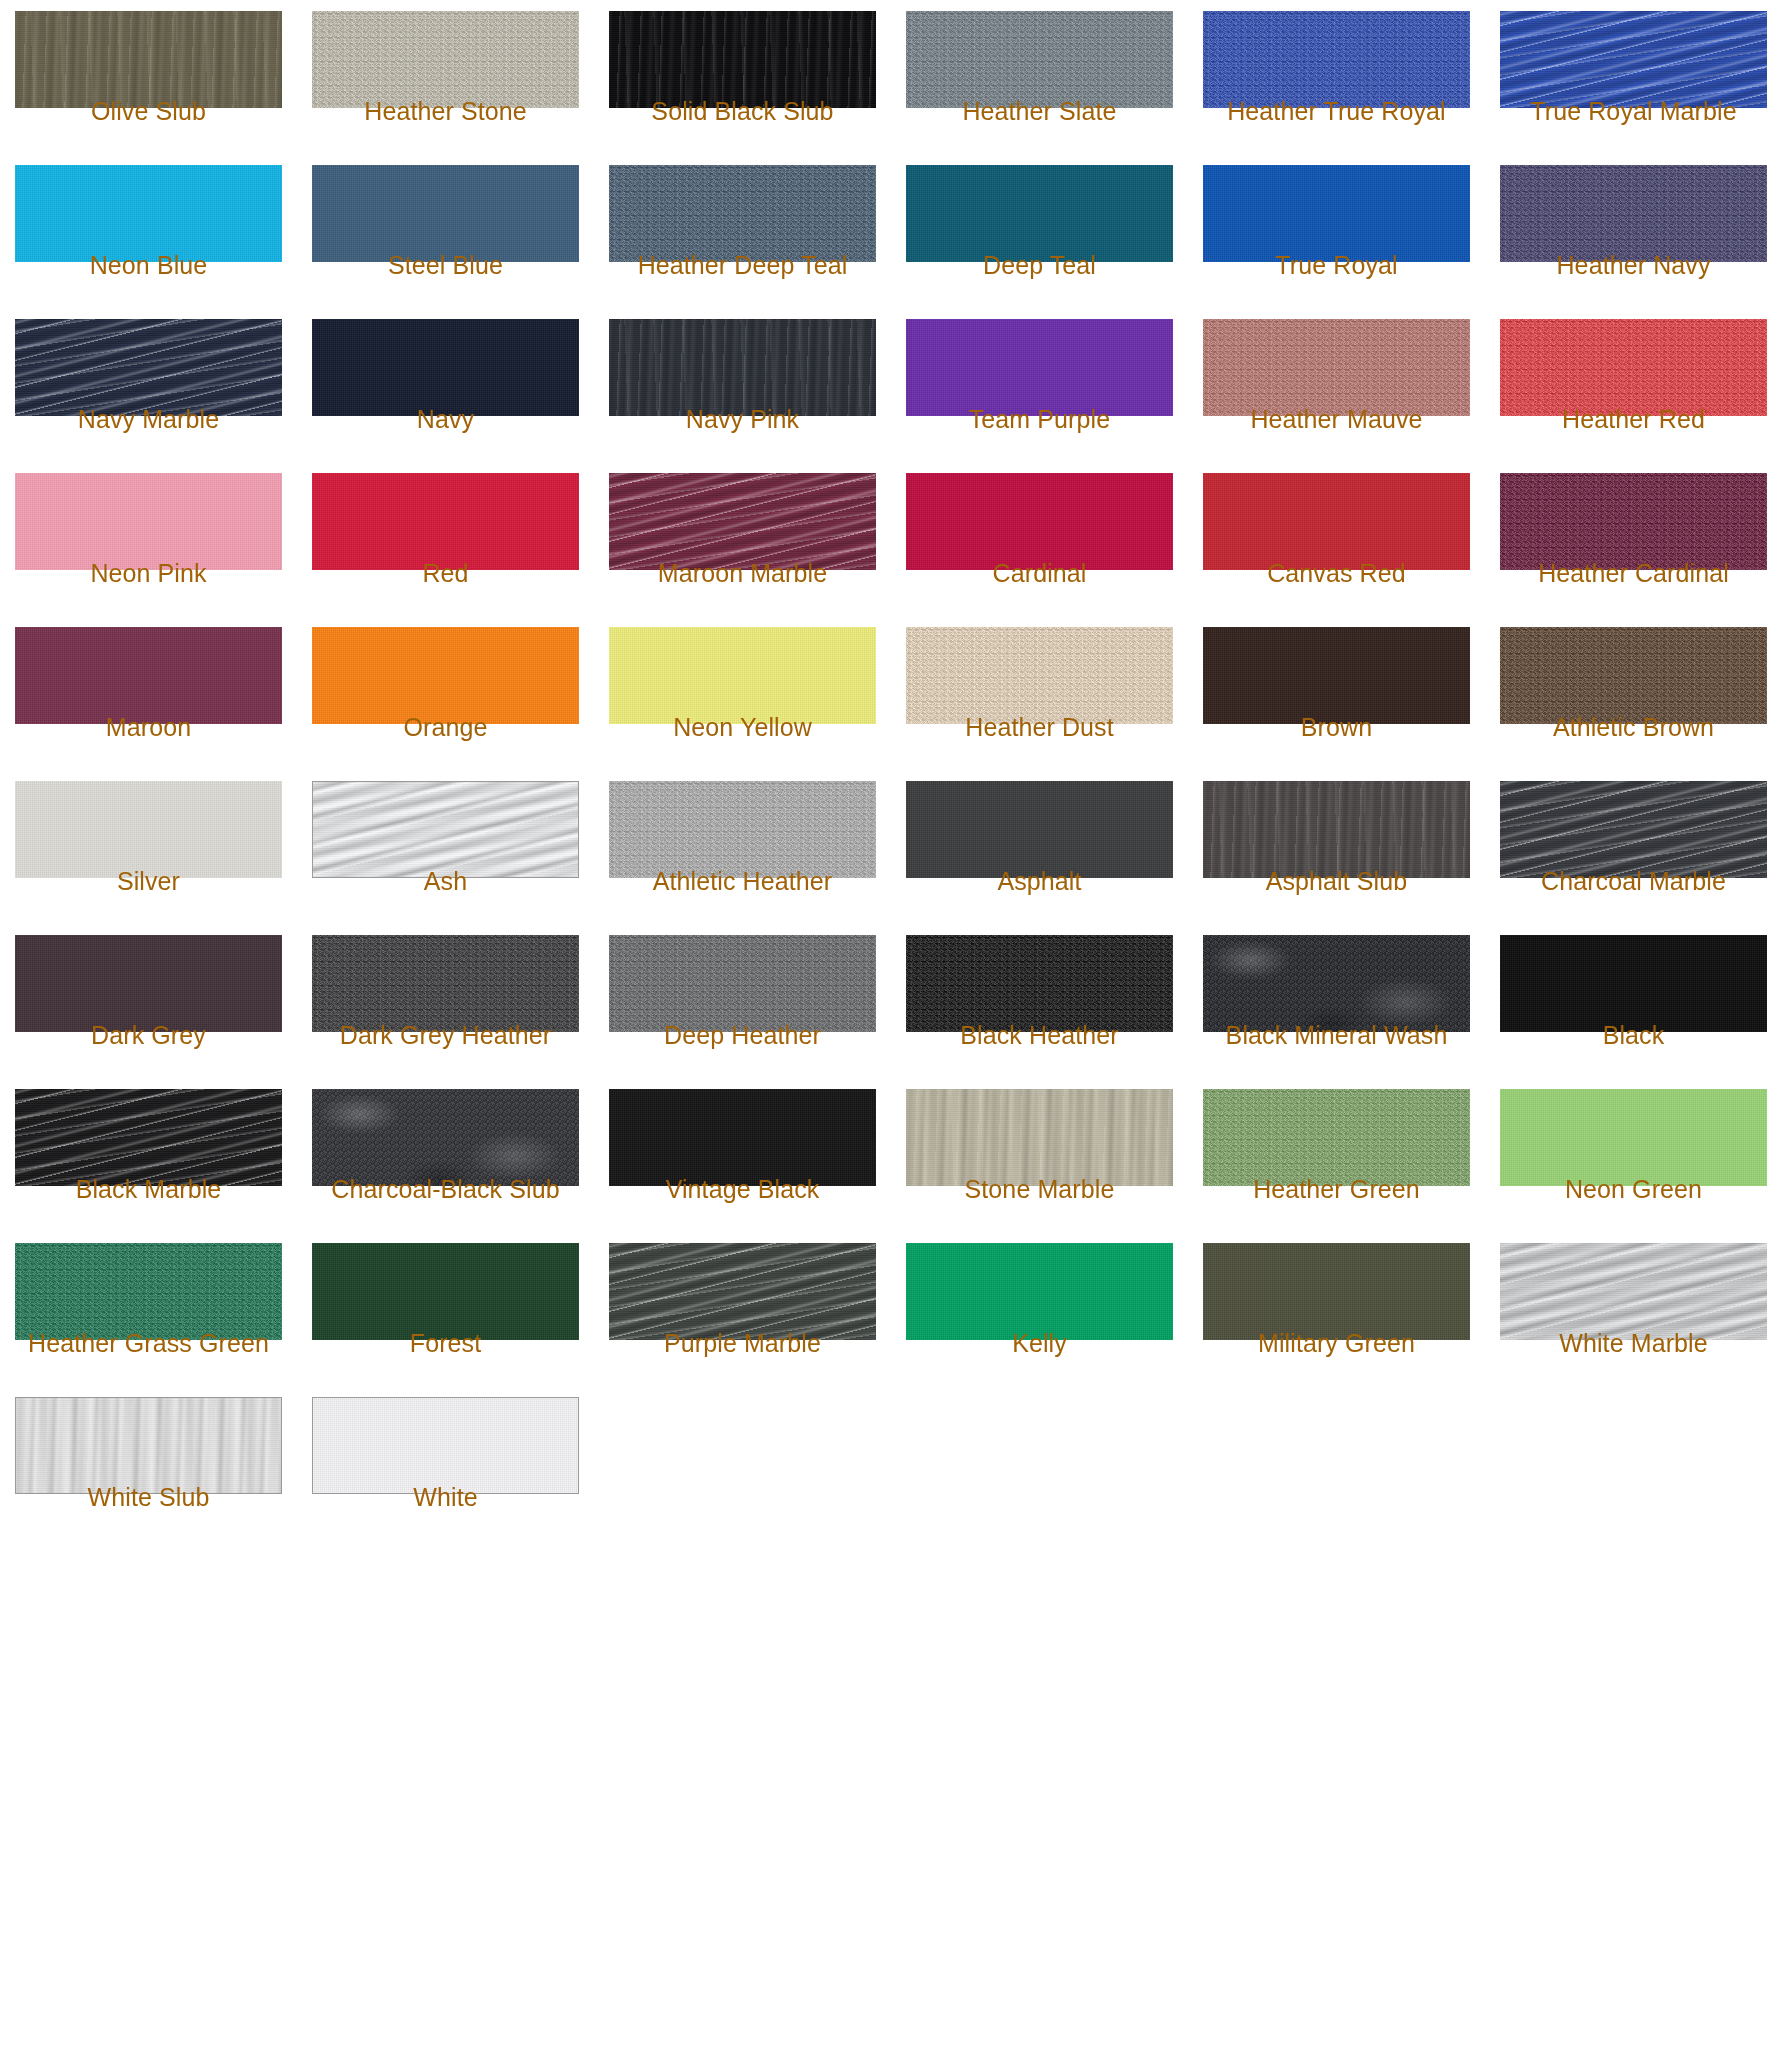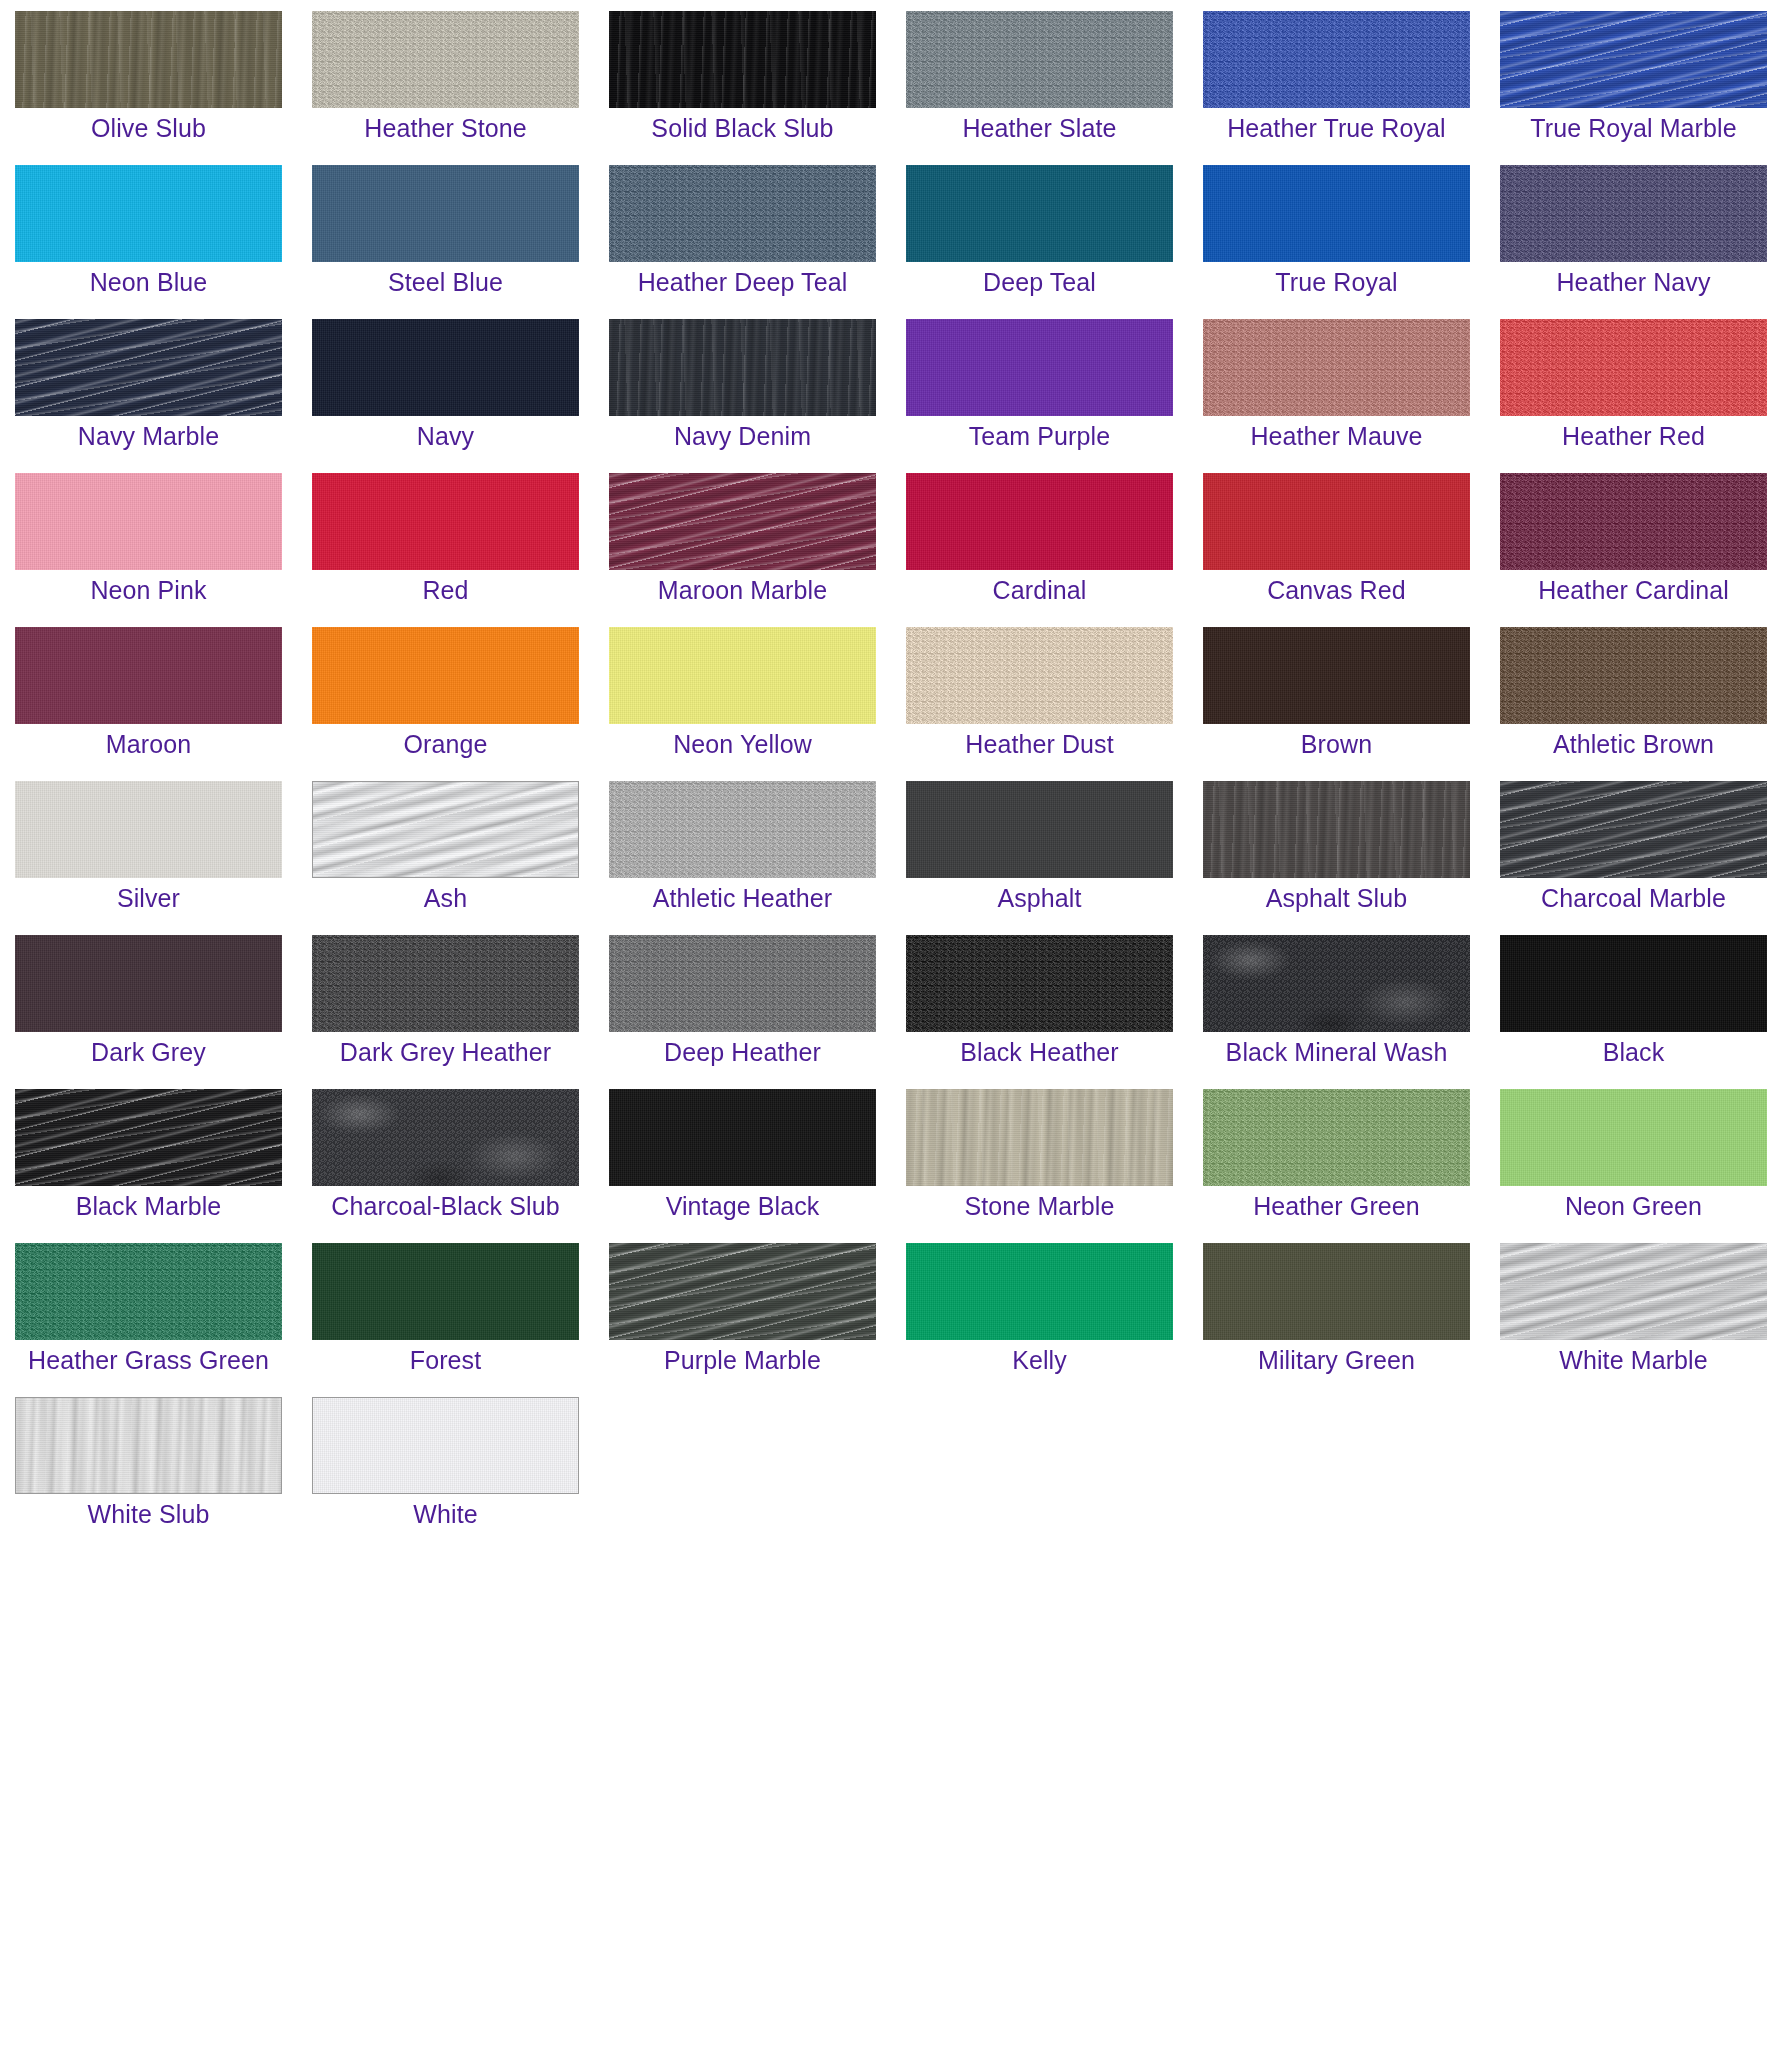--- a/index.html
+++ b/index.html
@@ -106,26 +106,26 @@
       radial-gradient(ellipse 59px 28px at 20% 30%, rgba(255,255,255,0.22), rgba(255,255,255,0) 70%),
       radial-gradient(ellipse 69px 34px at 74% 66%, rgba(255,255,255,0.17), rgba(255,255,255,0) 70%),
       radial-gradient(ellipse 50px 26px at 48% 85%, rgba(0,0,0,0.26), rgba(0,0,0,0) 70%),
       repeating-conic-gradient(from 30deg at 40% 40%,
         rgba(255,255,255,0.10) 0deg 8deg, rgba(0,0,0,0.10) 8deg 17deg);
     background-size: auto, auto, auto, 8px 7px;
   }
   .swatch-label {
     position: absolute;
     left: 0;
-    top: 113px;
+    top: 96px;
     width: 297px;
     text-align: center;
     font-size: 25px;
     line-height: 31px;
-    color: #4c1d95;
+    color: #a16207;
     letter-spacing: 0.1px;
   }
 </style>
 </head>
 <body>
 
 <main id="swatch-grid">
     <div class="swatch-cell">
       <div class="swatch-chip tex-slub" title="Olive Slub">
         <div class="chip-base" style="background: rgb(108, 102, 80);"></div>
@@ -222,21 +222,21 @@
         <div class="chip-base" style="background: rgb(20, 27, 46);"></div>
         <div class="chip-tex"></div>
       </div>
       <div class="swatch-label">Navy</div>
     </div>
     <div class="swatch-cell">
       <div class="swatch-chip tex-slub" title="Navy Slub">
         <div class="chip-base" style="background: rgb(44, 48, 56);"></div>
         <div class="chip-tex"></div>
       </div>
-      <div class="swatch-label">Navy Denim</div>
+      <div class="swatch-label">Navy Pink</div>
     </div>
     <div class="swatch-cell">
       <div class="swatch-chip tex-solid" title="Team Purple">
         <div class="chip-base" style="background: rgb(106, 44, 171);"></div>
         <div class="chip-tex"></div>
       </div>
       <div class="swatch-label">Team Purple</div>
     </div>
     <div class="swatch-cell">
       <div class="swatch-chip tex-heather" title="Heather Mauve">

